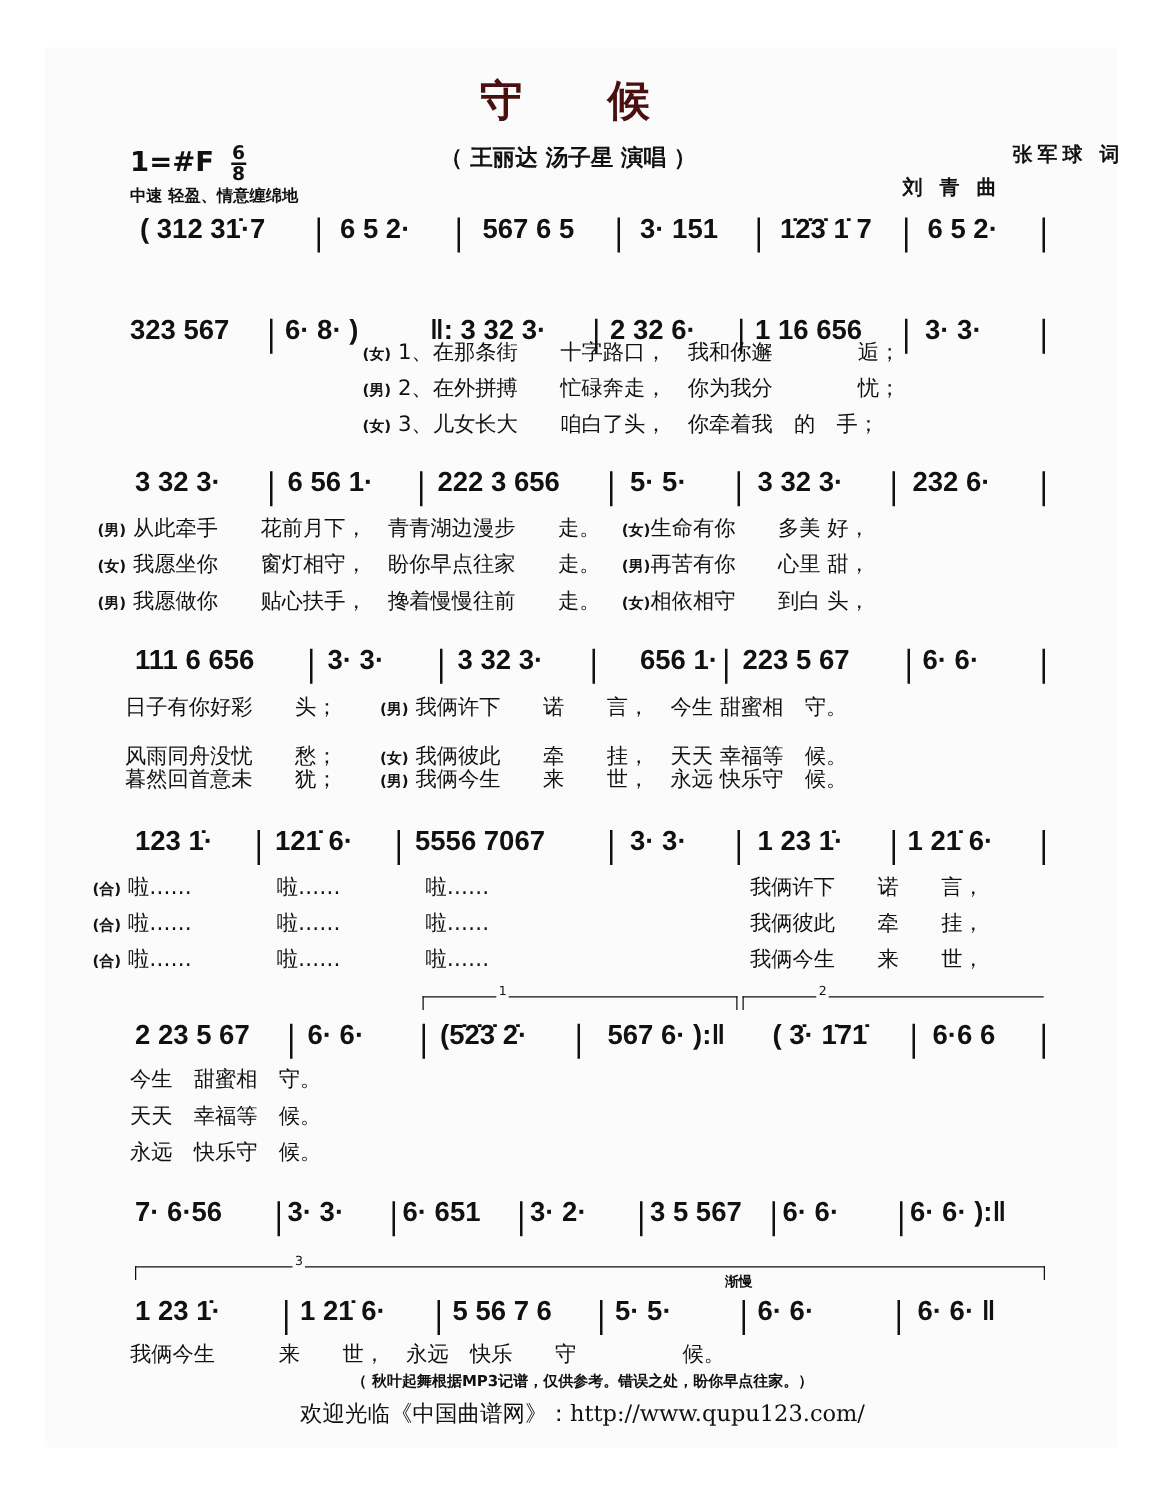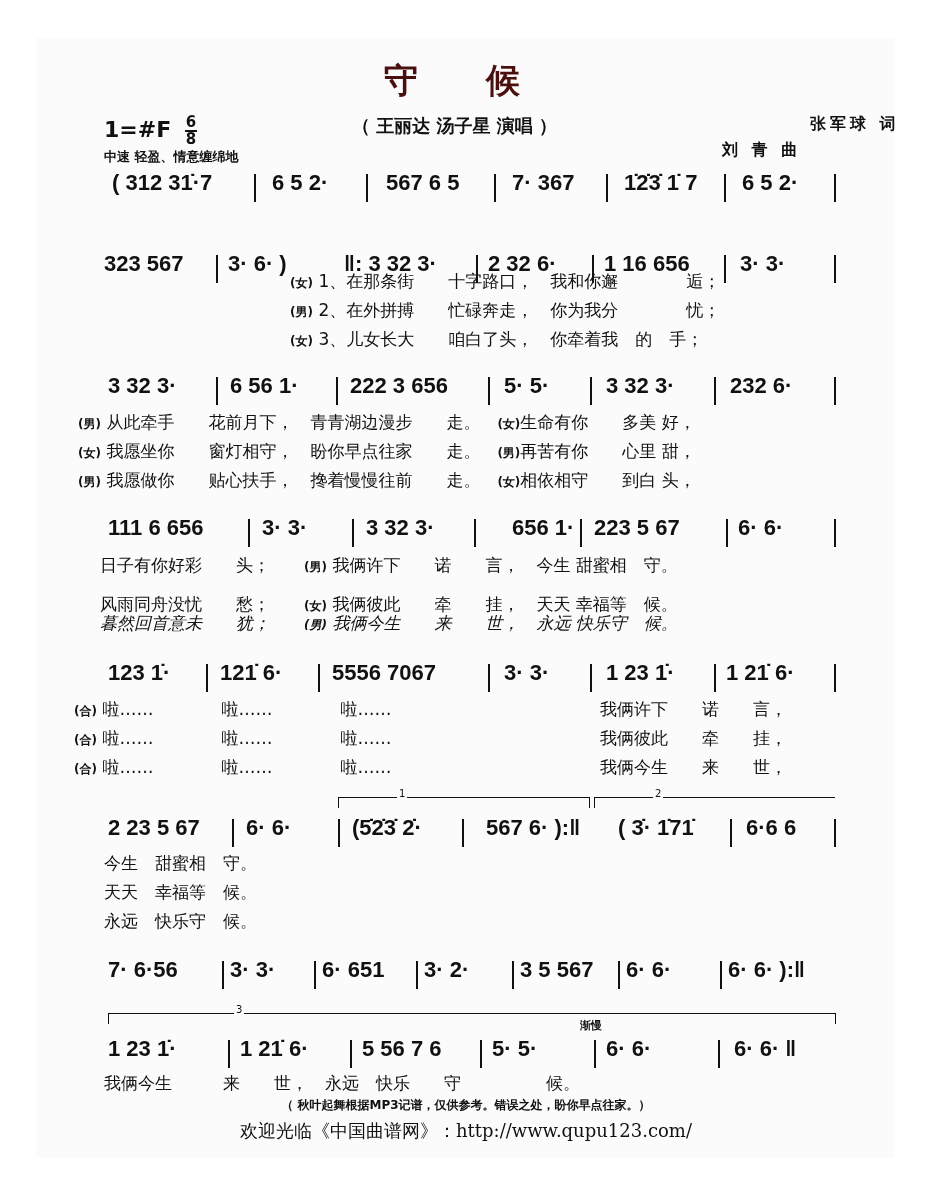--- a/index.html
+++ b/index.html
@@ -47,32 +47,32 @@
 <div class="abs credit" style="left:766px;top:114px;margin-left:44px;">张军球 词</div>
 <div class="abs credit" style="left:722px;top:140px;">刘 青 曲</div>
 
 <div class="row" style="top:170px;">
   <span class="m" style="left:8px">( 312 31̇·7</span>
   <span class="bl" style="left:150px"></span>
   <span class="m" style="left:168px">6 5 2·</span>
   <span class="bl" style="left:262px"></span>
   <span class="m" style="left:282px">567 6 5</span>
   <span class="bl" style="left:390px"></span>
-  <span class="m" style="left:408px">7· 367</span>
+  <span class="m" style="left:408px">3· 151</span>
   <span class="bl" style="left:502px"></span>
   <span class="m" style="left:520px">1̇2̇3̇ 1̇ 7</span>
   <span class="bl" style="left:620px"></span>
   <span class="m" style="left:638px">6 5 2·</span>
   <span class="bl" style="left:730px"></span>
 </div>
 
 <div class="row" style="top:232px;margin-top:19px;">
   <span class="m" style="left:0">323 567</span>
   <span class="bl" style="left:112px"></span>
-  <span class="m" style="left:124px">3· 6· )</span>
+  <span class="m" style="left:124px">6· 8· )</span>
   <span class="m" style="left:240px">‖: 3 32 3·</span>
   <span class="bl" style="left:372px"></span>
   <span class="m" style="left:384px">2 32 6·</span>
   <span class="bl" style="left:488px"></span>
   <span class="m" style="left:500px">1 16 656</span>
   <span class="bl" style="left:620px"></span>
   <span class="m" style="left:636px">3· 3·</span>
   <span class="bl" style="left:730px"></span>
 </div>
 <div class="lyr" style="left:290px;top:270px;"><span class="who">(女)</span> <span>1、在那条街　　十字路口，　我和你邂　　　　逅；</span></div>
@@ -106,21 +106,21 @@
   <span class="bl" style="left:370px"></span>
   <span class="m" style="left:408px">656 1·</span>
   <span class="bl" style="left:476px"></span>
   <span class="m" style="left:490px">223 5 67</span>
   <span class="bl" style="left:622px"></span>
   <span class="m" style="left:634px">6· 6·</span>
   <span class="bl" style="left:730px"></span>
 </div>
 <div class="lyr" style="left:100px;top:554px;"><span>日子有你好彩　　头；</span>　　<span class="who">(男)</span> <span>我俩许下　　诺　　言，　今生 甜蜜相　守。</span></div>
 <div class="lyr" style="left:100px;top:593px;"><span>风雨同舟没忧　　愁；</span>　　<span class="who">(女)</span> <span>我俩彼此　　牵　　挂，　天天 幸福等　候。</span></div>
-<div class="lyr" style="left:100px;top:612px;font-style:italic;"><span>暮然回首意未　　犹；</span>　　<span class="who">(男)</span> <span>我俩今生　　来　　世，　永远 快乐守　候。</span></div>
+<div class="lyr" style="left:100px;top:612px;"><span>暮然回首意未　　犹；</span>　　<span class="who">(男)</span> <span>我俩今生　　来　　世，　永远 快乐守　候。</span></div>
 
 <div class="row" style="top:660px;">
   <span class="m" style="left:4px">123 1̇·</span>
   <span class="bl" style="left:102px"></span>
   <span class="m" style="left:116px">121̇ 6·</span>
   <span class="bl" style="left:214px"></span>
   <span class="m" style="left:228px">5556 7067</span>
   <span class="bl" style="left:384px"></span>
   <span class="m" style="left:400px">3· 3·</span>
   <span class="bl" style="left:486px"></span>

